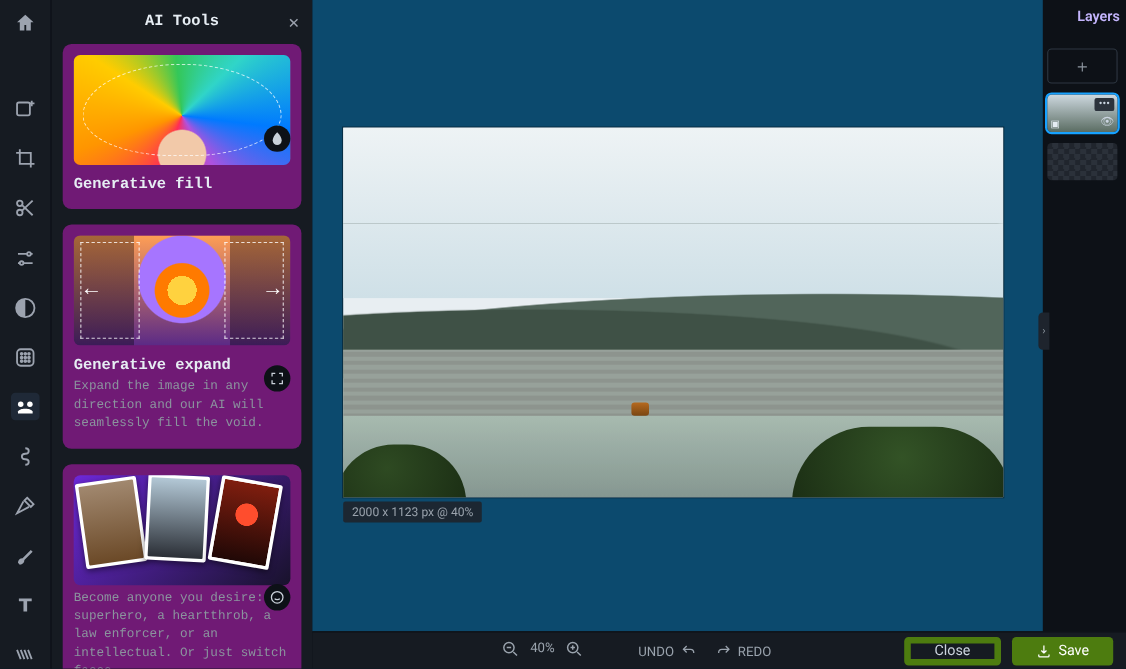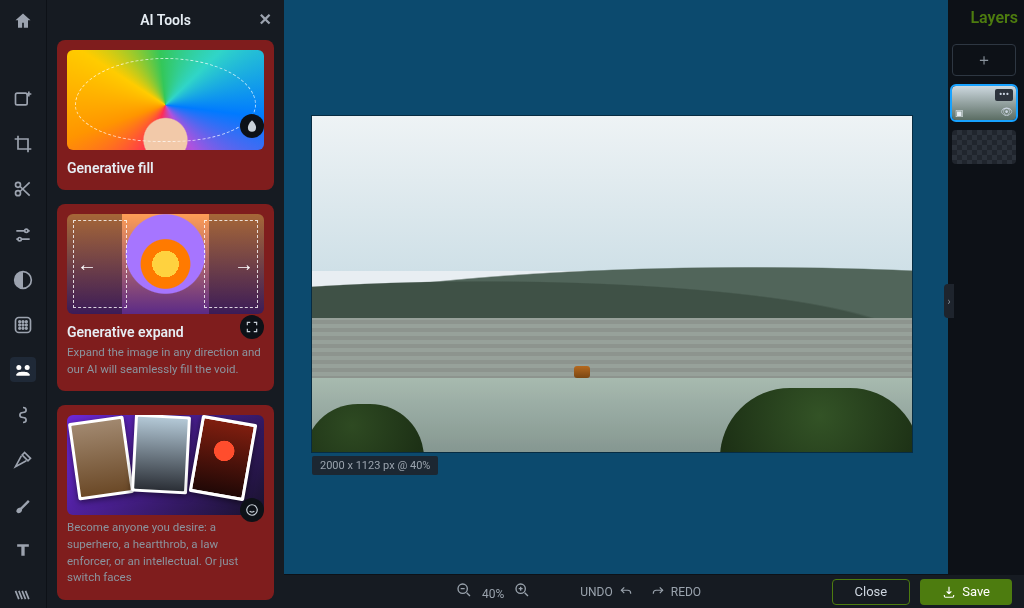--- a/index.html
+++ b/index.html
@@ -16,27 +16,27 @@
   }
   .left-toolbar .tbtn { width: 26px; height: 26px; display:flex; align-items:center; justify-content:center;
     color:#9ca3af; cursor:pointer; border-radius:4px; }
   .left-toolbar .tbtn.active { color:#fff; background:#1f2937; }
   .left-toolbar .tbtn svg { width:20px; height:20px; }
   .left-toolbar .sep { height:14px; }
 
   
   .panel {
     position:absolute; left:46px; top:0; width:238px; height:608px;
-    background:#161b22; border-left:1px solid #0d1117;
+    background:#161b22; border-left:1px solid #0d1117;font-family:Liberation Mono, monospace;
   }
   .panel-head { height:40px; display:flex; align-items:center; justify-content:center;
     font-weight:600; font-size:14px; color:#e6edf3; position:relative; }
   .panel-head .close { position:absolute; right:12px; top:10px; color:#9ca3af; cursor:pointer; font-size:16px;}
   .panel-body { padding:0 10px 40px 10px; height:calc(608px - 40px); overflow:hidden;}
-  .card { background:#7f1d1d; border-radius:8px; padding:10px 10px 14px 10px; margin-bottom:14px; position:relative; cursor:pointer;}
+  .card { background:#701a75; border-radius:8px; padding:10px 10px 14px 10px; margin-bottom:14px; position:relative; cursor:pointer;}
   .card .thumb { width:100%; height:100px; border-radius:6px; overflow:hidden; position:relative; }
   .card .title { font-weight:600; font-size:14px; color:#e6edf3; margin-top:10px;}
   .card .desc  { font-size:11.5px; line-height:1.45; color:#8b949e; margin-top:4px;}
   .card .badge { position:absolute; right:10px; bottom:52px; width:24px; height:24px; border-radius:50%;
     background:#0d1117; display:flex; align-items:center; justify-content:center; color:#c9d1d9;}
   .card .badge svg{width:14px;height:14px;}
 
   
   .thumb1 { background:
     radial-gradient(circle at 50% 90%, #f2c9a9 0 16%, transparent 17%),
@@ -86,45 +86,45 @@
   .bushL{position:absolute;left:-8px;bottom:-6px;width:120px;height:54px;border-radius:60px 60px 0 0;
     background:radial-gradient(circle at 40% 40%,#2e4a22,#1b2e14);}
   .bushR{position:absolute;right:-8px;bottom:-6px;width:200px;height:70px;border-radius:100px 100px 0 0;
     background:radial-gradient(circle at 50% 40%,#335326,#1b2e14);}
   .tiger{position:absolute;left:262px;bottom:74px;width:16px;height:12px;
     background:linear-gradient(#b5691f,#7a4612);border-radius:3px;}
   .canvas-info{position:absolute;left:28px;top:456px;color:#9aa3ad;font-size:11px;
     background:rgba(30,35,43,.9);padding:3px 8px;border-radius:2px;}
 
   
-  .layers-tab{position:absolute;right:6px;top:8px;color:#4d7c0f;font-weight:600;font-size:16px;}
+  .layers-tab{position:absolute;right:6px;top:8px;color:#c4b5fd;font-weight:600;font-size:13px;}
   .layer-list{position:absolute;right:8px;top:44px;width:64px;}
   .layer-add{height:32px;border:1px solid #2e3742;border-radius:4px;display:flex;align-items:center;justify-content:center;
     color:#8b949e;cursor:pointer;margin-bottom:10px;}
   .layer-item{height:34px;border-radius:4px;background:linear-gradient(#cdd8df,#5b6d63);position:relative;margin-bottom:10px;
     outline:2px solid #17a2ff;cursor:pointer;}
   .layer-item .dots{position:absolute;right:3px;top:3px;width:18px;height:12px;background:#2c333c;border-radius:2px;
     color:#cbd5e1;font-size:10px;line-height:12px;text-align:center;}
   .layer-item .eye{position:absolute;right:3px;bottom:3px;color:#cbd5e1;font-size:10px;}
   .layer-item .lyr{position:absolute;left:3px;bottom:2px;font-size:9px;color:#e6edf3;}
   .layer-empty{height:34px;border-radius:4px;
     background:repeating-conic-gradient(#2b313a 0 25%,#20252d 0 50%) 0 0/10px 10px;}
   .expand-handle{position:absolute;right:70px;top:284px;width:10px;height:34px;background:#1e242d;border-radius:4px 0 0 4px;
     color:#8b949e;display:flex;align-items:center;justify-content:center;font-size:10px;cursor:pointer;}
 
   
   .bottombar{position:absolute;left:284px;right:0;bottom:0;height:34px;background:#161b22;
     display:flex;align-items:center;gap:10px;padding:0 12px;border-top:1px solid #0d1117;}
-  .zoomgrp{display:flex;align-items:flex-end;gap:10px;margin-left:160px;color:#9aa3ad;font-size:12px;}
+  .zoomgrp{display:flex;align-items:flex-start;gap:10px;margin-left:160px;color:#9aa3ad;font-size:12px;}
   .zbtn{cursor:pointer;color:#9aa3ad;}
   .histgrp{display:flex;align-items:center;gap:18px;color:#9aa3ad;font-size:12px;margin-left:40px;}
   .histgrp span{cursor:pointer;display:inline-flex;align-items:center;gap:6px;}
   .spacer{flex:1;}
   .btn{height:26px;padding:0 22px;border-radius:4px;font-size:13px;display:flex;align-items:center;gap:6px;cursor:pointer;}
-  .btn-ghost{border:1px solid #4d7c0f;color:#cdd5df;}
+  .btn-ghost{border:6px solid #4d7c0f;color:#cdd5df;}
   .btn-primary{background:#4d7c0f;color:#fff;}
   .btn-primary svg{width:14px;height:14px;}
 </style>
 </head>
 <body>
 
 <div class="left-toolbar">
   <div class="tbtn">
       <svg viewBox="0 0 24 24" fill="currentColor">
         <path d="M12 3l9 8h-3v9h-5v-6H11v6H6v-9H3z"></path>

